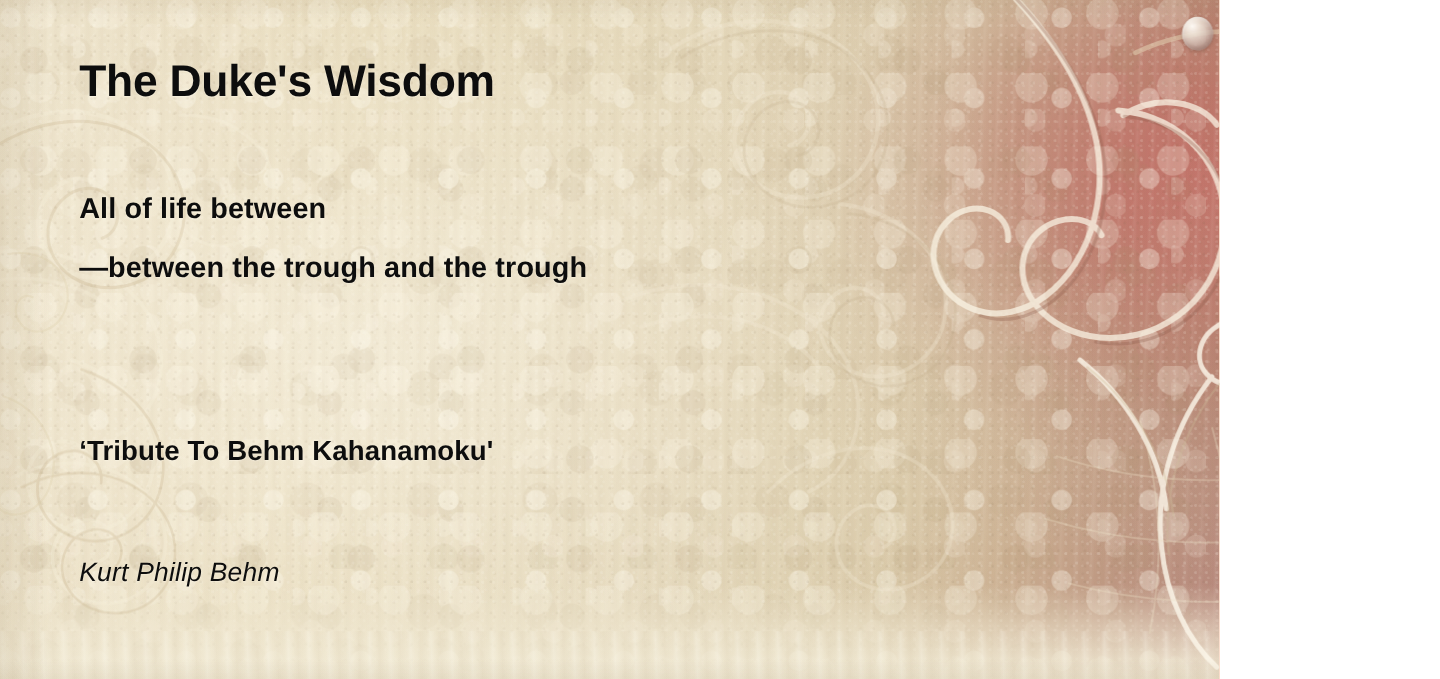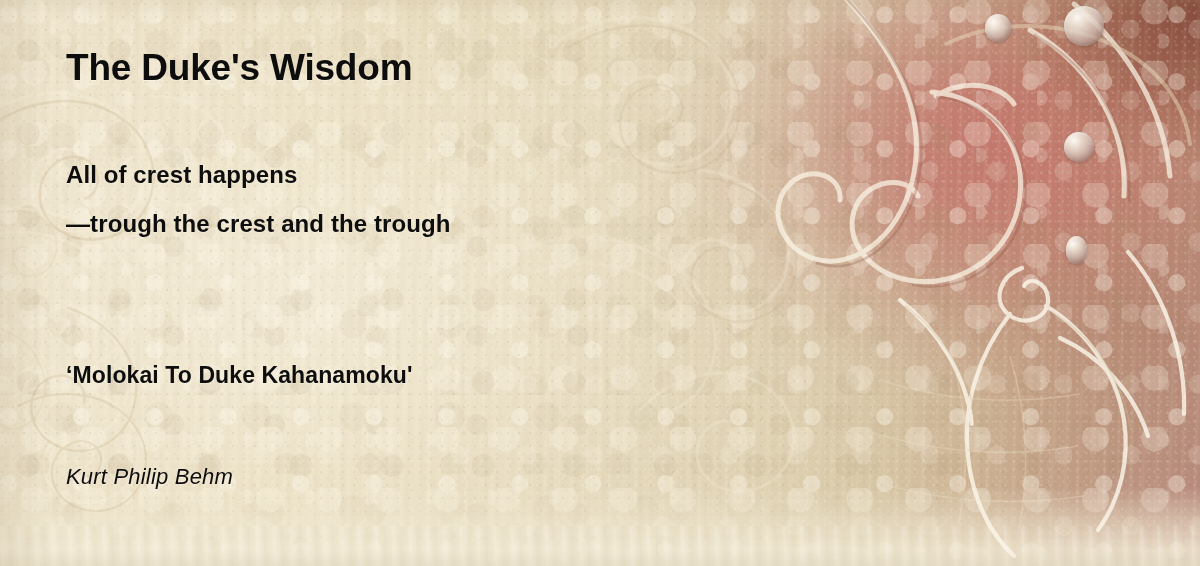--- a/index.html
+++ b/index.html
@@ -8,21 +8,21 @@
   html, body {
     width:1200px; height:566px;
     background:#ffffff;
     font-family:"Liberation Sans", sans-serif;
     overflow:hidden;
   }
 
   
   .poem-card {
     position:relative;
-    width:1200px; height:566px;
+    width:1016px; height:566px;
     overflow:hidden;
     background:#f97316;
   }
 
   
   .bg-layer { position:absolute; inset:0; pointer-events:none; }
 
   
   .bg-base {
     background:
@@ -339,19 +339,19 @@
 
   <div class="bead" style="left:985px;  top:14px;  width:26px; height:28px;"></div>
   <div class="bead" style="left:1064px; top:6px;   width:40px; height:40px;"></div>
   <div class="bead" style="left:1064px; top:132px; width:30px; height:30px;"></div>
   <div class="bead" style="left:1066px; top:236px; width:21px; height:28px; border-radius:50% 50% 46% 46%;"></div>
 
   <div class="bg-layer bg-vignette"></div>
 
   <div class="poem-text">
     <div class="title">The Duke's Wisdom</div>
-    <div class="line-1">All of crest happens</div>
-    <div class="line-2">—trough the crest and the trough</div>
-    <div class="note-2">‘Molokai To Duke Kahanamoku'</div>
+    <div class="line-1">All of life between</div>
+    <div class="line-2">—between the trough and the trough</div>
+    <div class="note-2">‘Tribute To Behm Kahanamoku'</div>
     <div class="author">Kurt Philip Behm</div>
   </div>
 
 </div>
 
 </body></html>

